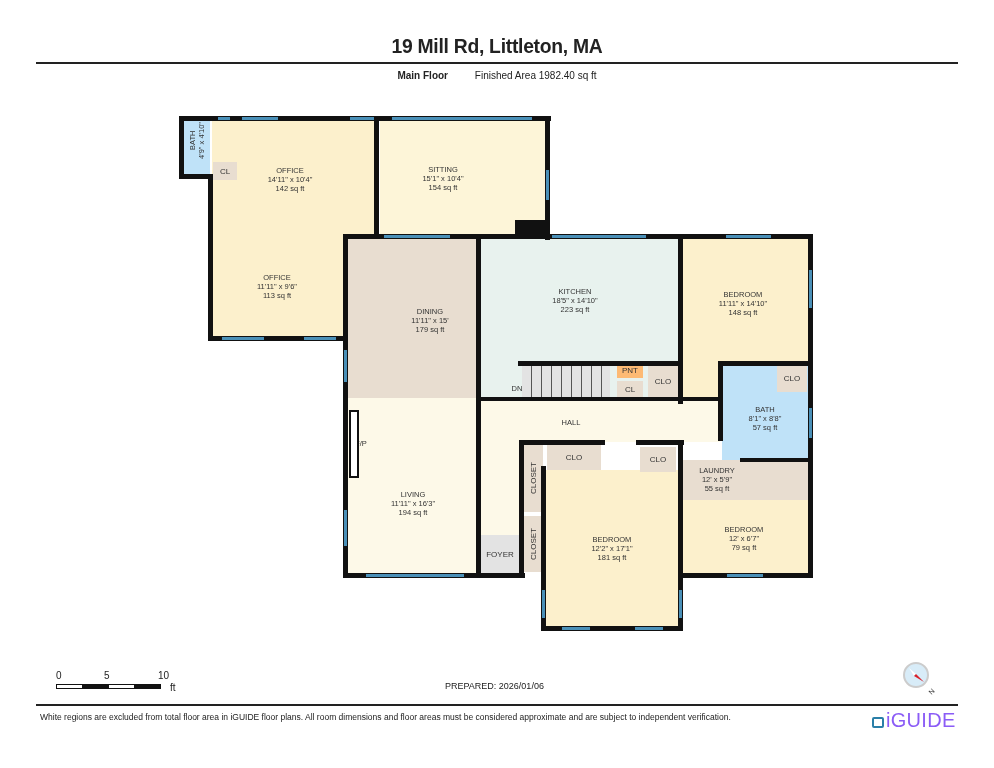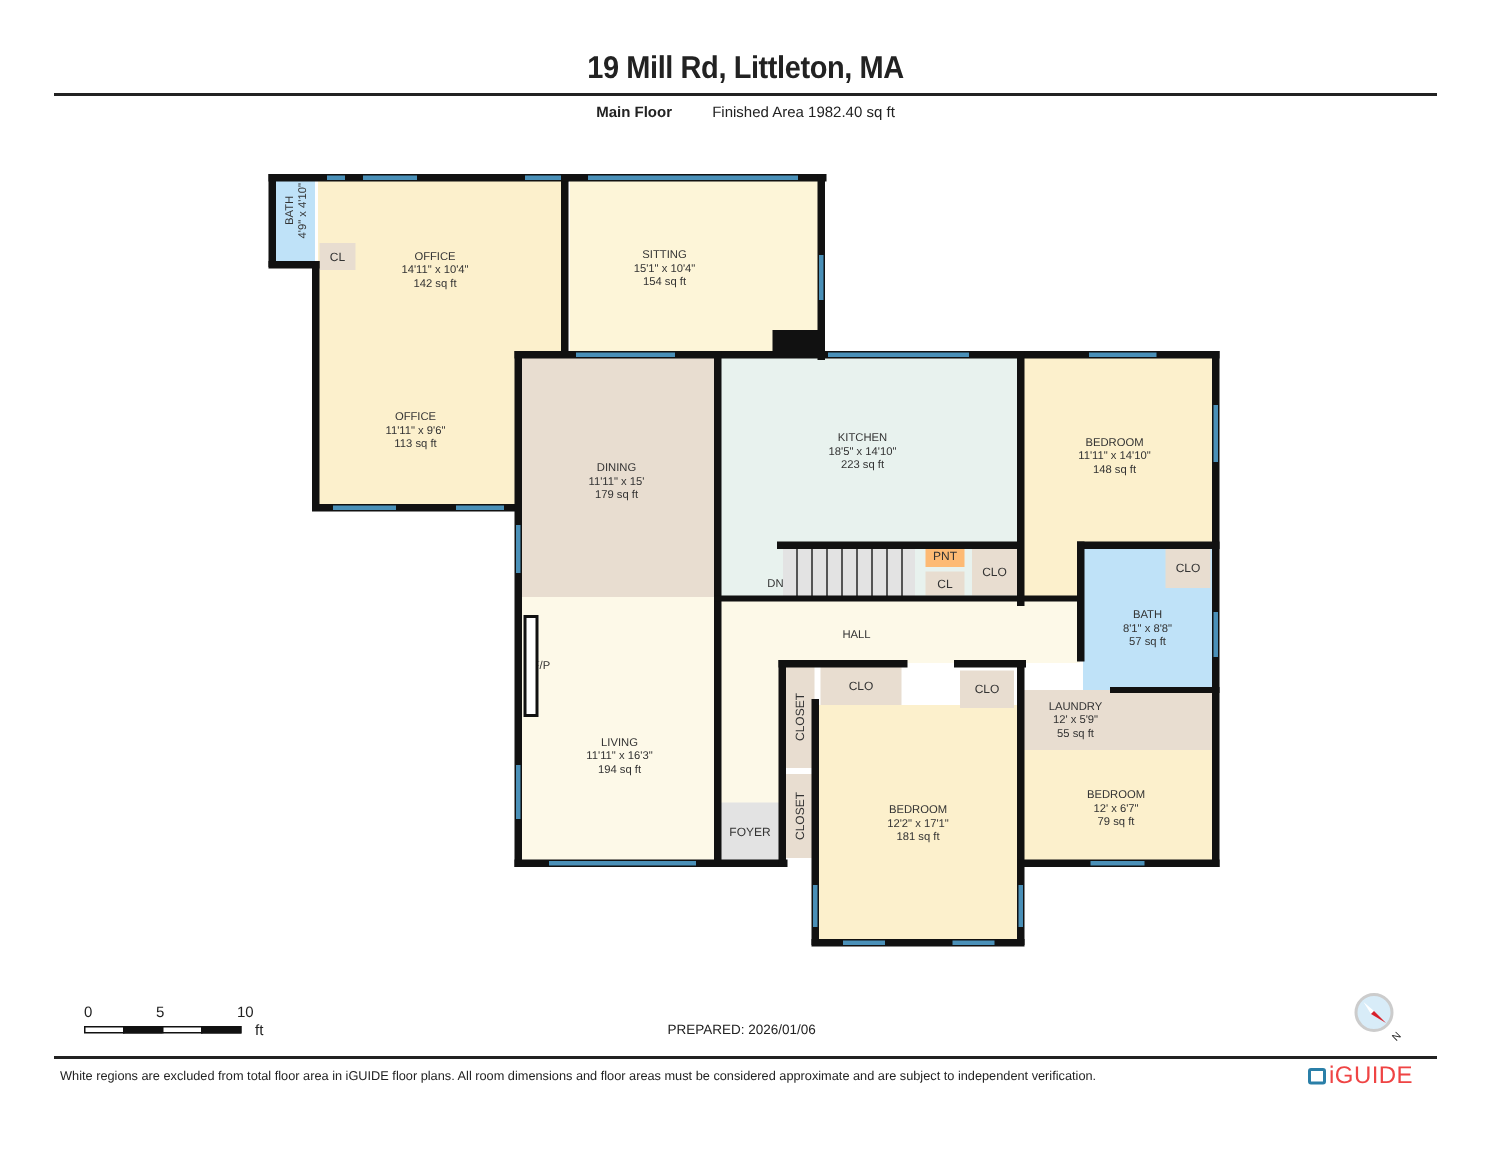--- a/index.html
+++ b/index.html
@@ -12,21 +12,21 @@
   .lbl{position:absolute;text-align:center;font-size:7.5px;line-height:9px;color:#333;white-space:nowrap;transform:translateX(-50%);}
   .small{position:absolute;font-size:8px;color:#333;text-align:center;box-sizing:border-box;display:flex;align-items:center;justify-content:center;}
   .wall{position:absolute;background:#111;}
   .win{position:absolute;background:#4a90b8;}
   .vert{writing-mode:vertical-rl;transform:rotate(180deg);}
   .scale{position:absolute;left:56px;top:670px;font-size:10px;}
   .scale span{position:absolute;top:0;}
   .bar{position:absolute;top:684px;height:5px;border:1px solid #111;box-sizing:border-box;}
   .prepared{position:absolute;left:445px;top:681px;font-size:9px;}
   .disclaimer{position:absolute;left:40px;top:712px;font-size:8.5px;}
-  .brand{position:absolute;left:872px;top:709px;font-size:16px;color:#ef4444;font-weight:normal;letter-spacing:0.3px;}
+  .brand{position:absolute;left:872px;top:709px;font-size:20px;color:#8b5cf6;font-weight:normal;letter-spacing:0.3px;}
   .compass{position:absolute;left:903px;top:662px;width:26px;height:26px;border-radius:50%;border:2px solid #ccc;background:#d8ecf8;box-sizing:border-box;}
 </style>
 </head>
 <body>
 
 <div class="title">19 Mill Rd, Littleton, MA</div>
 <div class="rule" style="top:62px"></div>
 <div class="subtitle">
   <b>Main Floor</b>
   <span>Finished Area 1982.40 sq ft</span>
@@ -122,21 +122,21 @@
   <div class="lbl" style="left:277px;top:273px;">
     <div>OFFICE</div>
     <div>11'11" x 9'6"</div>
     <div>113 sq ft</div>
   </div>
   <div class="lbl" style="left:443px;top:165px;">
     <div>SITTING</div>
     <div>15'1" x 10'4"</div>
     <div>154 sq ft</div>
   </div>
-  <div class="lbl" style="left:411px;top:307px;">
+  <div class="lbl" style="left:430px;top:307px;">
     <div>DINING</div>
     <div>11'11" x 15'</div>
     <div>179 sq ft</div>
   </div>
   <div class="lbl" style="left:575px;top:287px;">
     <div>KITCHEN</div>
     <div>18'5" x 14'10"</div>
     <div>223 sq ft</div>
   </div>
   <div class="lbl" style="left:743px;top:290px;">

